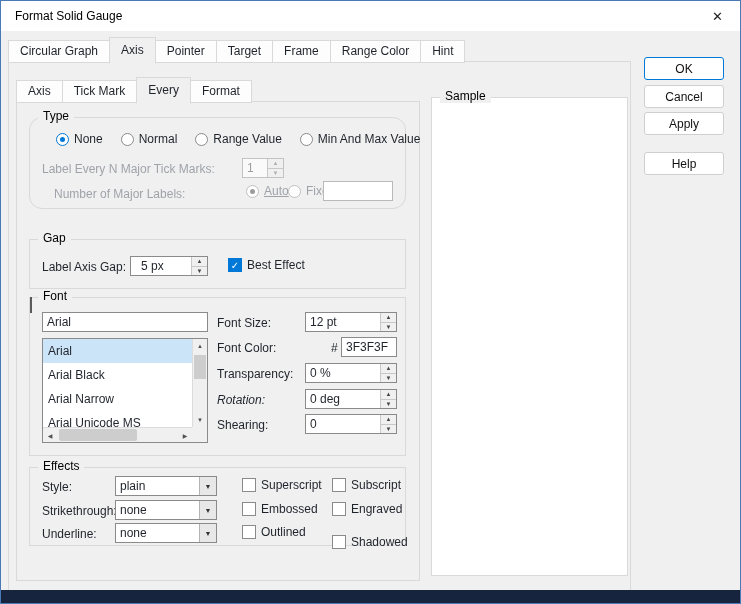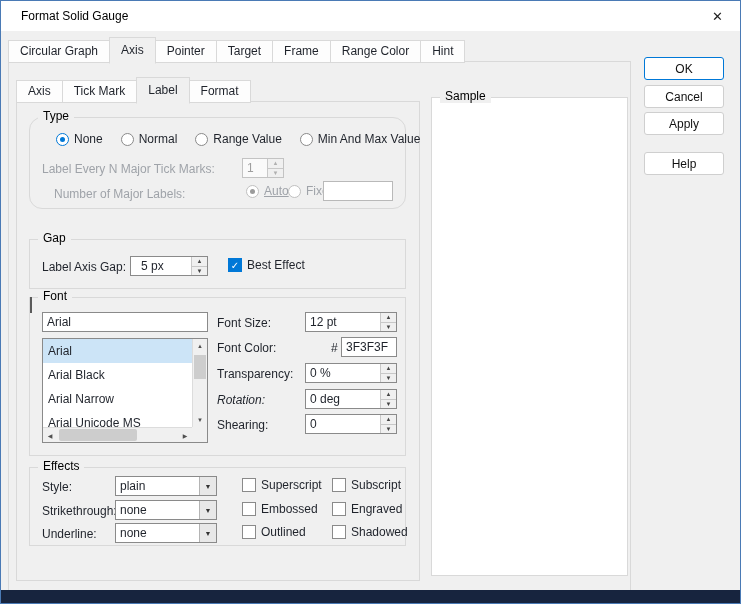--- a/index.html
+++ b/index.html
@@ -3,21 +3,21 @@
 <meta charset="utf-8">
 <style>
   * { box-sizing: border-box; margin: 0; padding: 0; }
   body { background:#d0d0d0; font-family:"Liberation Sans", sans-serif; }
   .window {
     position:relative; width:741px; height:604px; background:#f0f0f0;
     border:1px solid #4a7ab5; overflow:hidden; font-size:12px; color:#1f232b;
   }
   
   .titlebar { position:absolute; left:0; top:0; right:0; height:30px; background:#ffffff; display:flex; align-items:center; }
-  .titlebar .title { padding-left:20px; font-size:12px; color:#000; }
+  .titlebar .title { padding-left:14px; font-size:12px; color:#000; }
   .close { position:absolute; right:0; top:0; width:45px; height:30px; display:flex; align-items:center; justify-content:center; font-size:13px; color:#222; cursor:pointer; }
 
   
   .tabstrip { position:absolute; display:flex; align-items:flex-end; z-index:3; }
   .tab { height:23px; line-height:21px; padding:0 11px; background:#fdfdfd; border:1px solid #d9d9d9; margin-right:-1px; cursor:pointer; white-space:nowrap; }
   .tab.sel { height:27px; line-height:25px; background:#f0f0f0; border-bottom:1px solid #f0f0f0; margin-bottom:-1px; position:relative; z-index:4; }
   .outer-tabs { left:7px; top:36px; }
   .inner-tabs { left:15px; top:76px; }
 
   .outer-pane { position:absolute; left:7px; top:60px; width:623px; height:532px; border:1px solid #d9d9d9; z-index:1; }
@@ -98,21 +98,21 @@
     <div class="tab">Target</div>
     <div class="tab">Frame</div>
     <div class="tab">Range Color</div>
     <div class="tab">Hint</div>
   </div>
   <div class="outer-pane"></div>
 
   <div class="tabstrip inner-tabs">
     <div class="tab">Axis</div>
     <div class="tab">Tick Mark</div>
-    <div class="tab sel">Label</div>
+    <div class="tab sel">Every</div>
     <div class="tab">Format</div>
   </div>
   <div class="inner-pane"></div>
 
   <div class="btn default btn-ok">OK</div>
   <div class="btn btn-cancel">Cancel</div>
   <div class="btn btn-apply">Apply</div>
   <div class="btn btn-help">Help</div>
 
   <div class="group g-type">
@@ -280,21 +280,21 @@
       <span>Embossed</span>
     </label>
     <label class="cb-item" style="position:absolute; left:302px; top:34px;">
       <span class="cb"></span>
       <span>Engraved</span>
     </label>
     <label class="cb-item" style="position:absolute; left:212px; top:57px;">
       <span class="cb"></span>
       <span>Outlined</span>
     </label>
-    <label class="cb-item" style="position:absolute; left:302px; top:57px;">
+    <label class="cb-item" style="position:absolute; left:302px; top:67px;">
       <span class="cb"></span>
       <span>Shadowed</span>
     </label>
   </div>
 
   <div class="group g-sample">
     <span class="group-caption">Sample</span>
     <div style="position:absolute; inset:0;"></div>
   </div>
 

